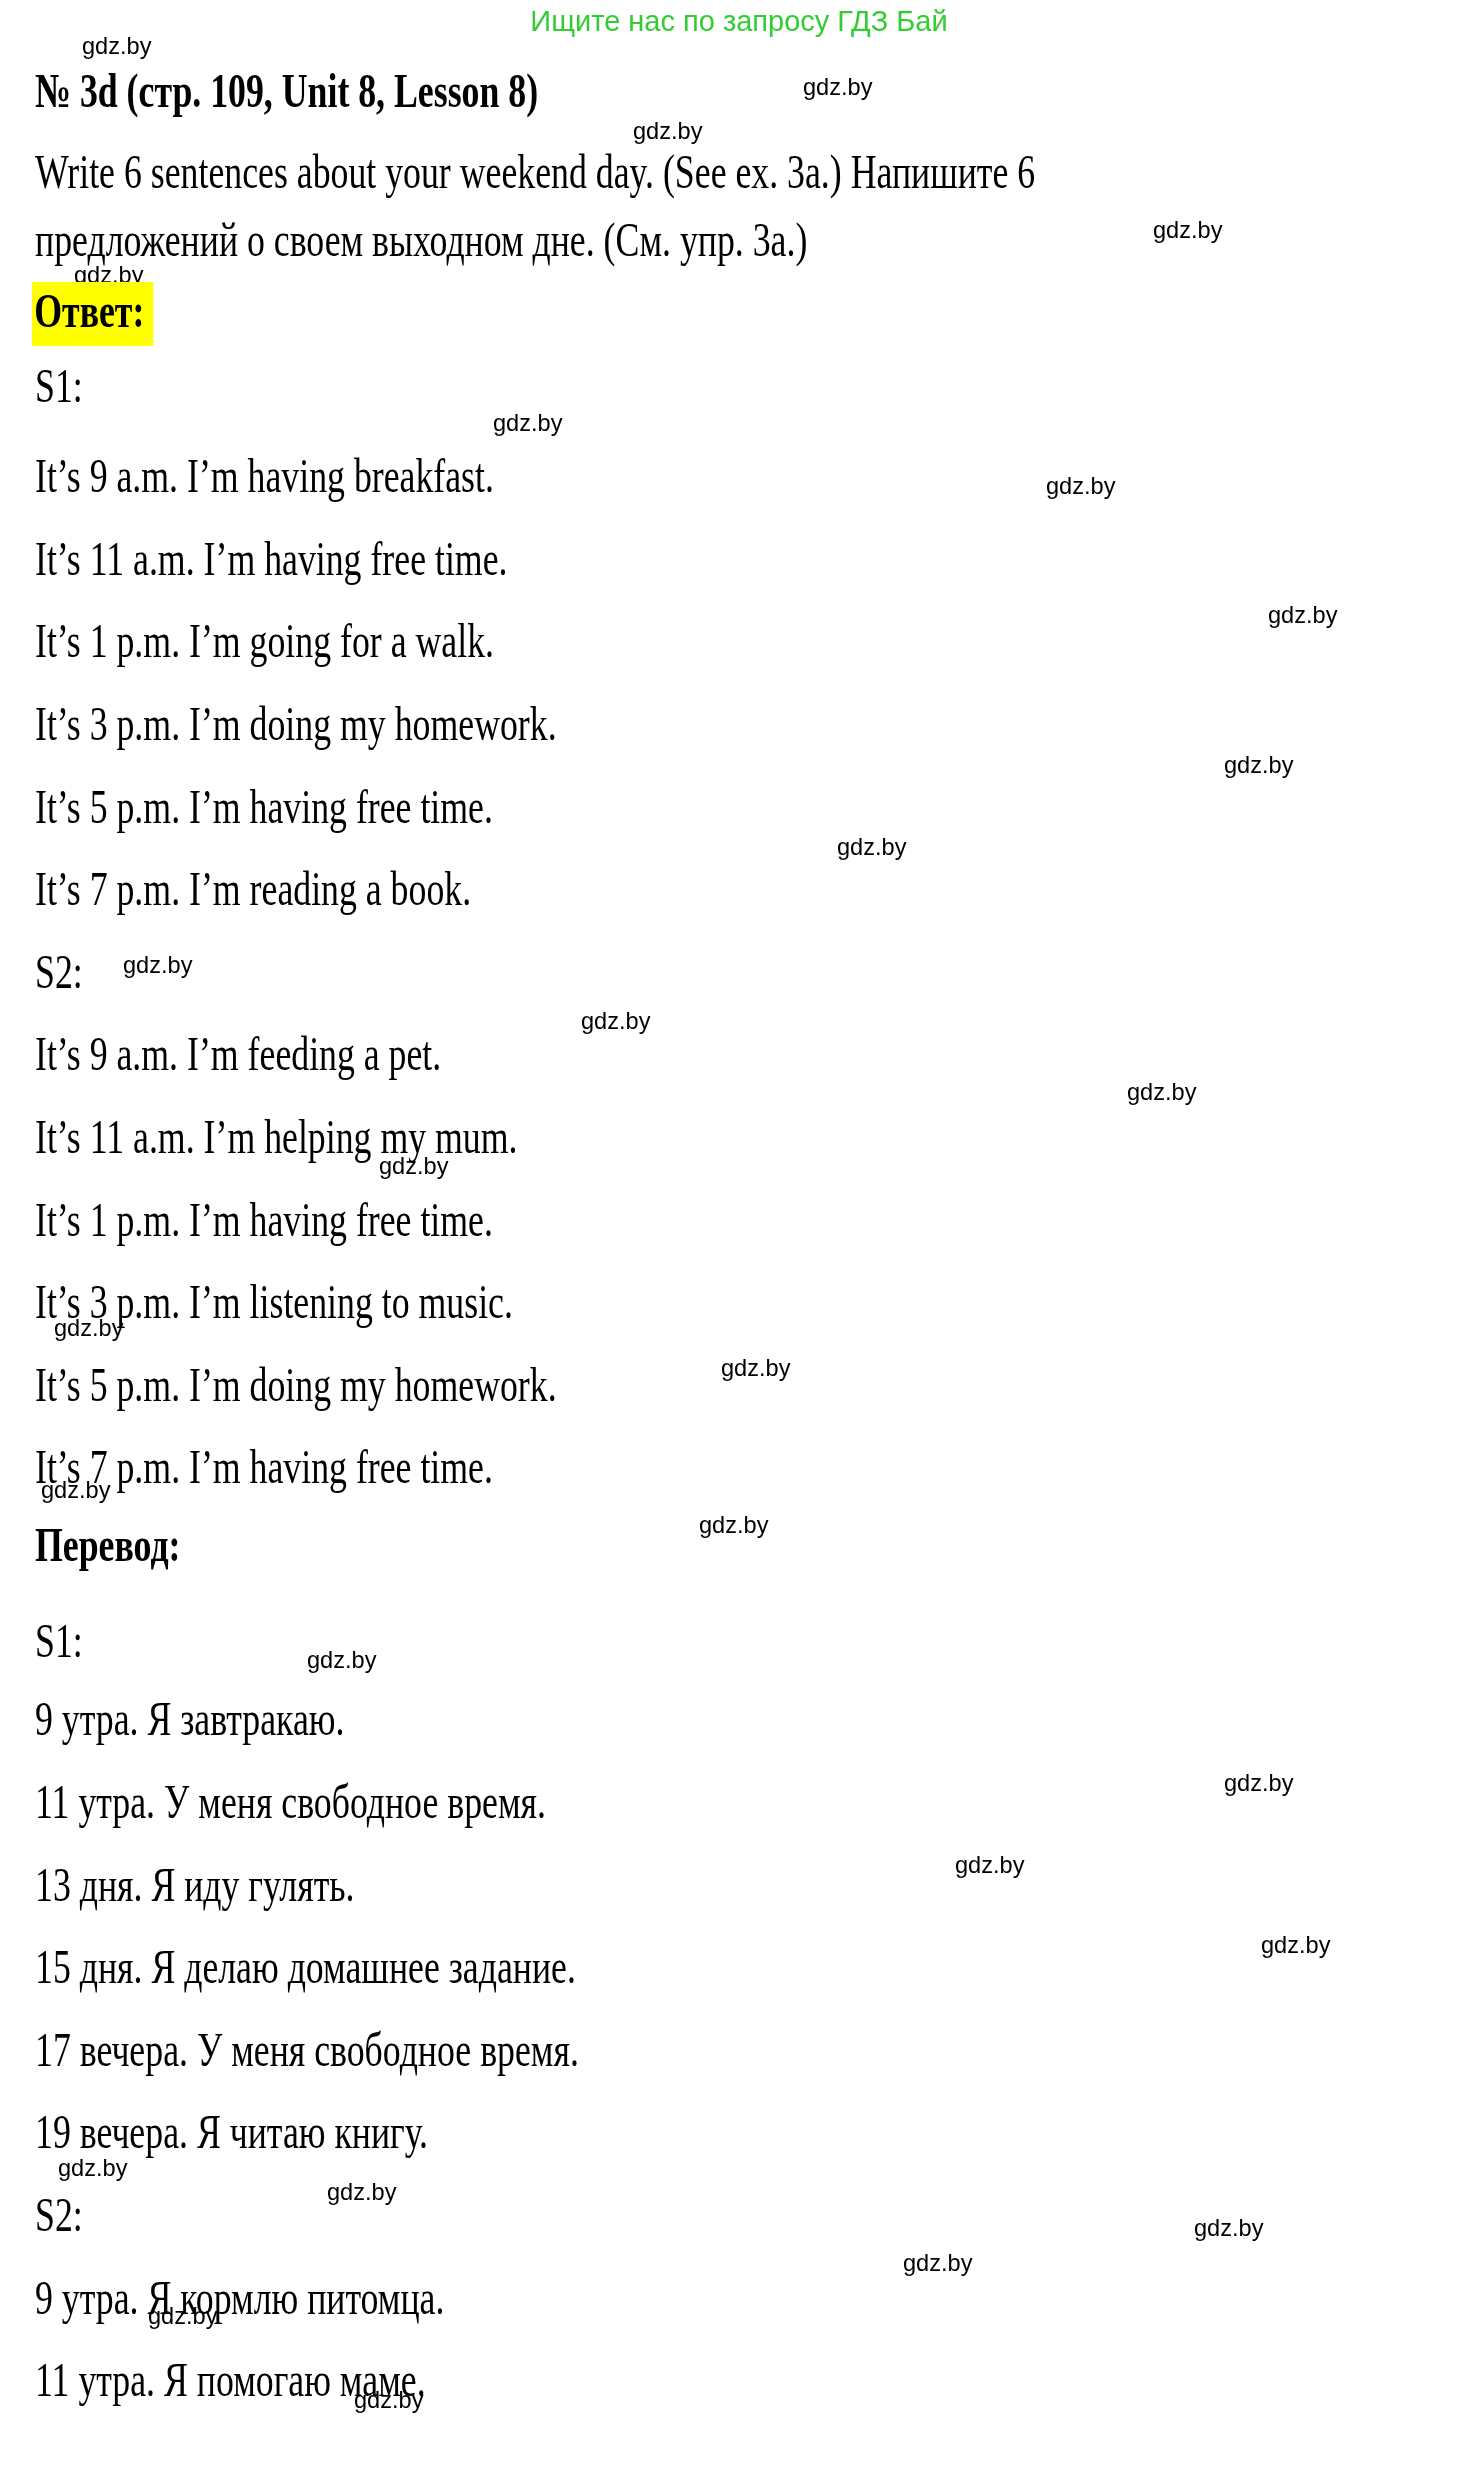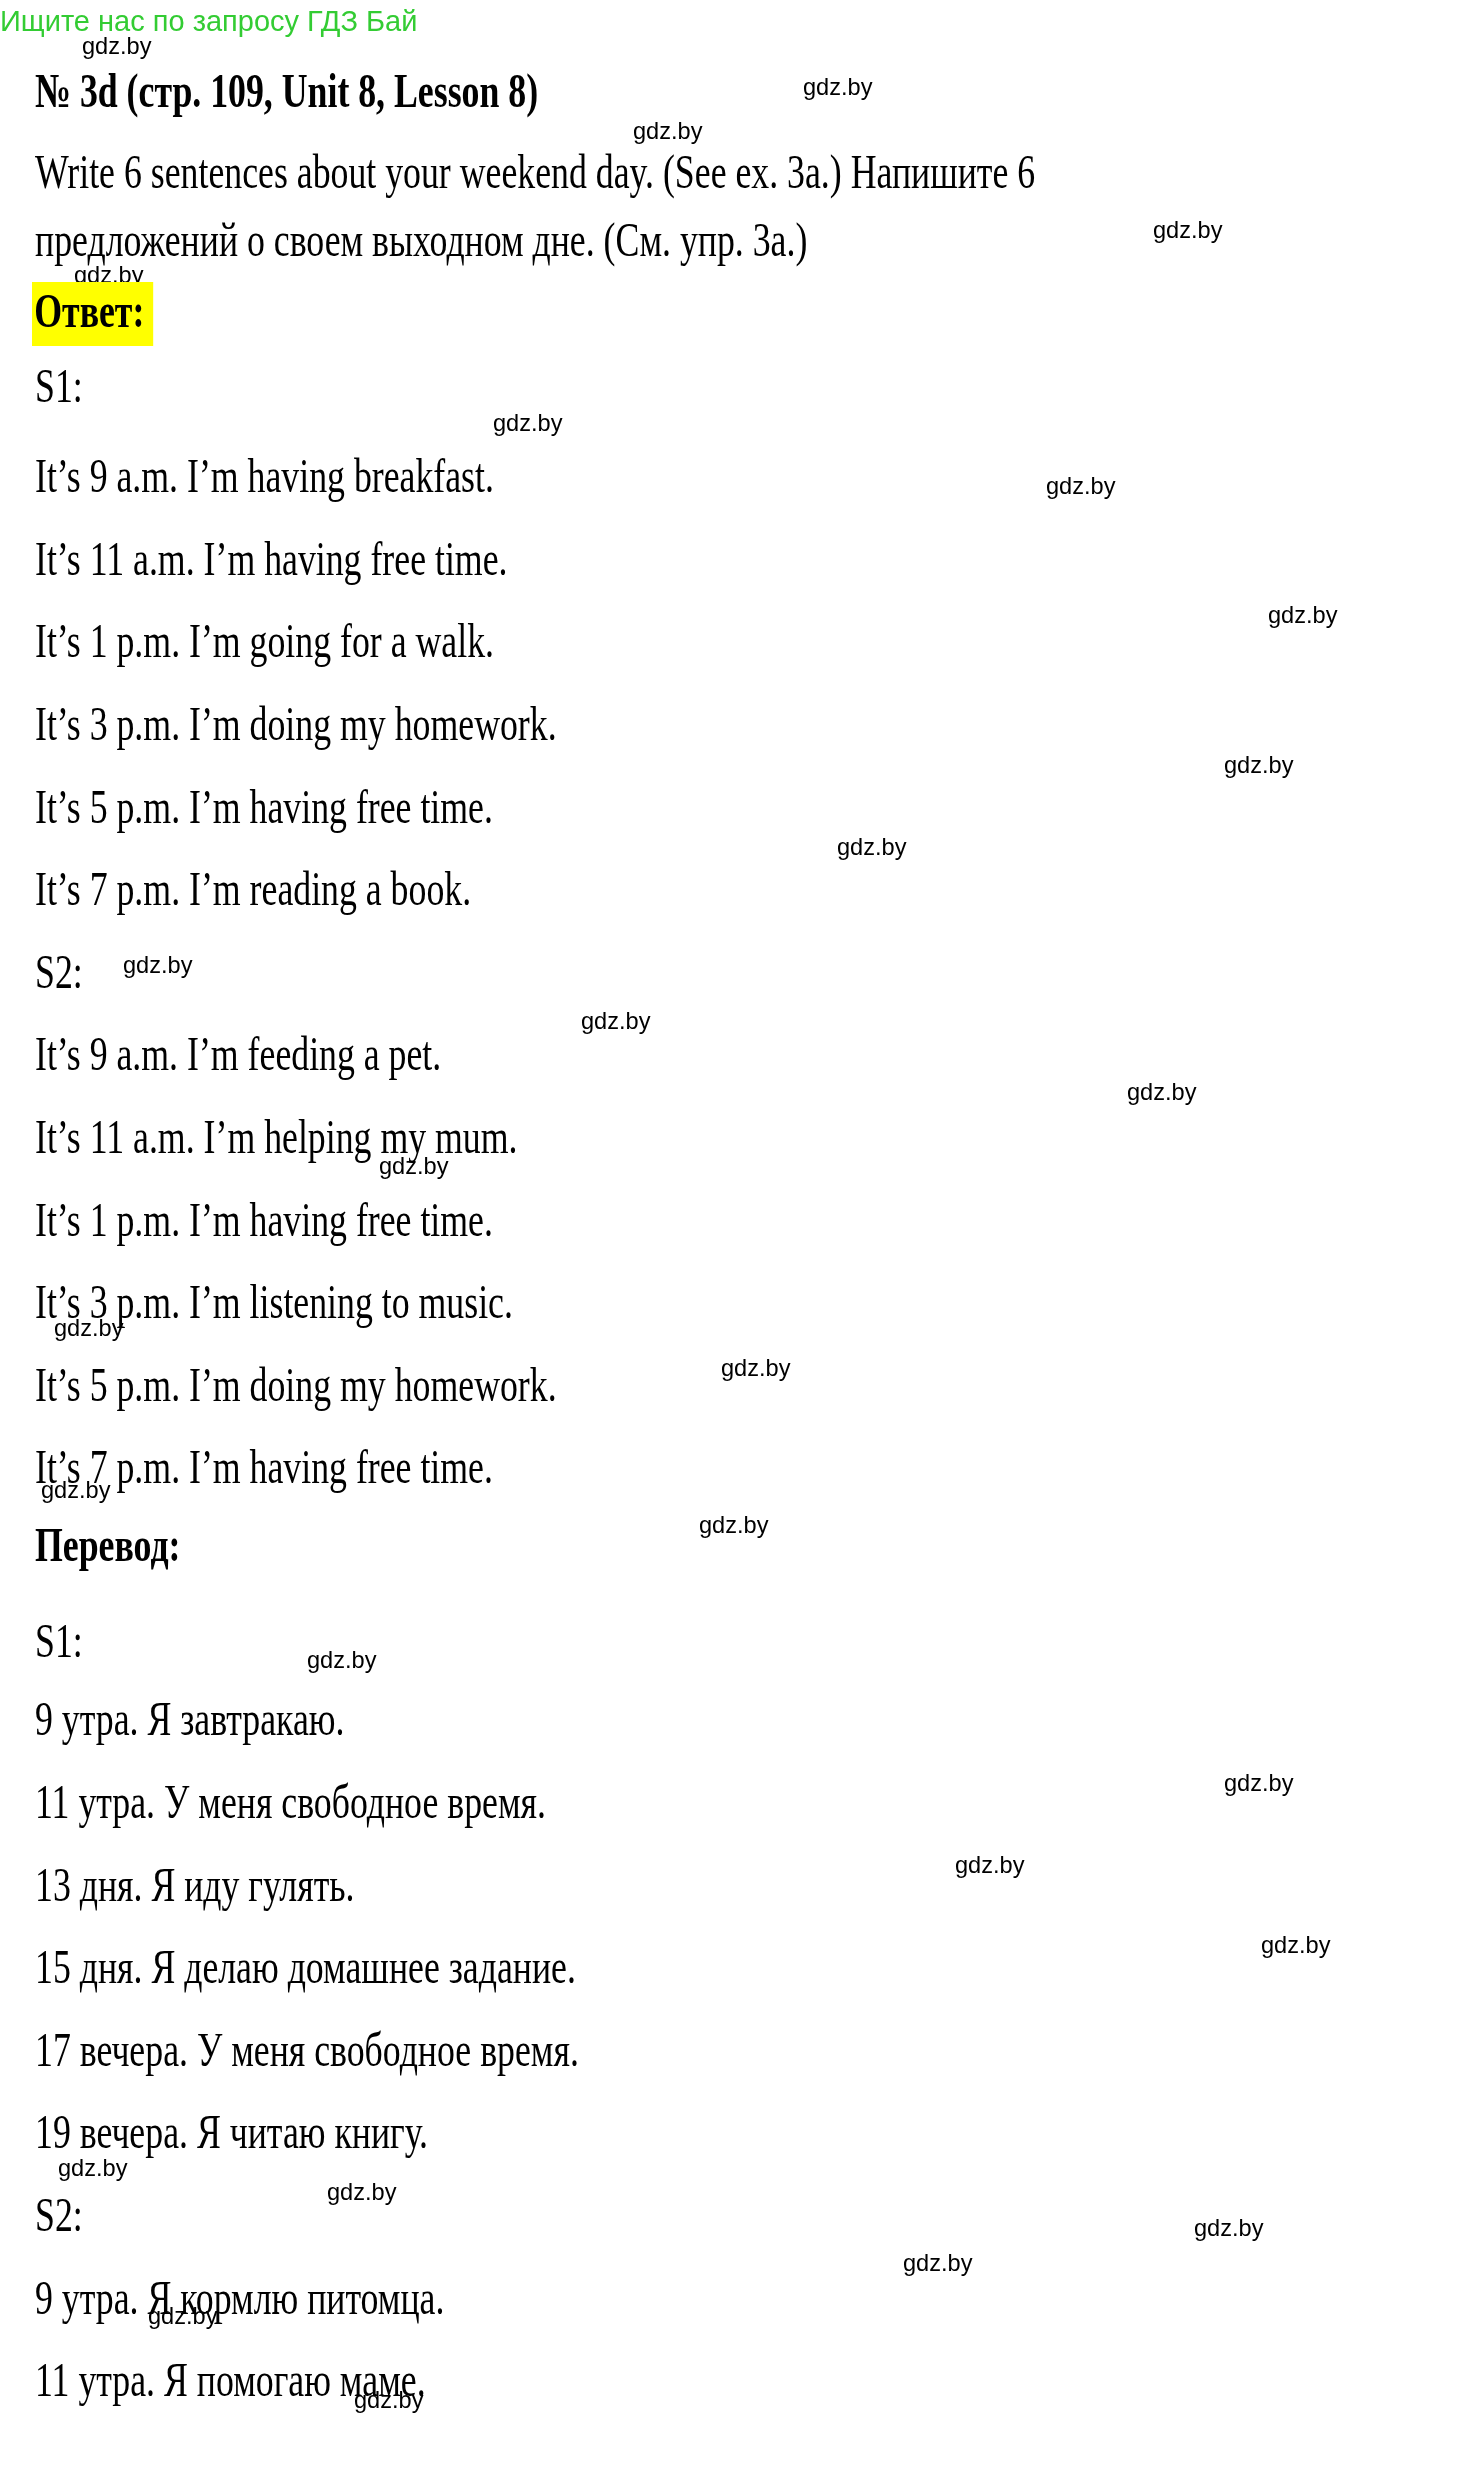--- a/index.html
+++ b/index.html
@@ -33,21 +33,21 @@
     font-size: 23.6px;
     color: #000000;
     white-space: nowrap;
     line-height: 1;
   }
   .promo-top {
     position: absolute;
     top: 4.7px;
     left: 0;
     right: 0;
-    text-align: left;
+    text-align: center;
     font-family: "Liberation Sans", sans-serif;
     font-size: 29px;
     color: #33cc33;
     white-space: nowrap;
   }
   .promo-bottom {
     position: absolute;
     top: 2441px;
     left: 0;
     right: 0;

